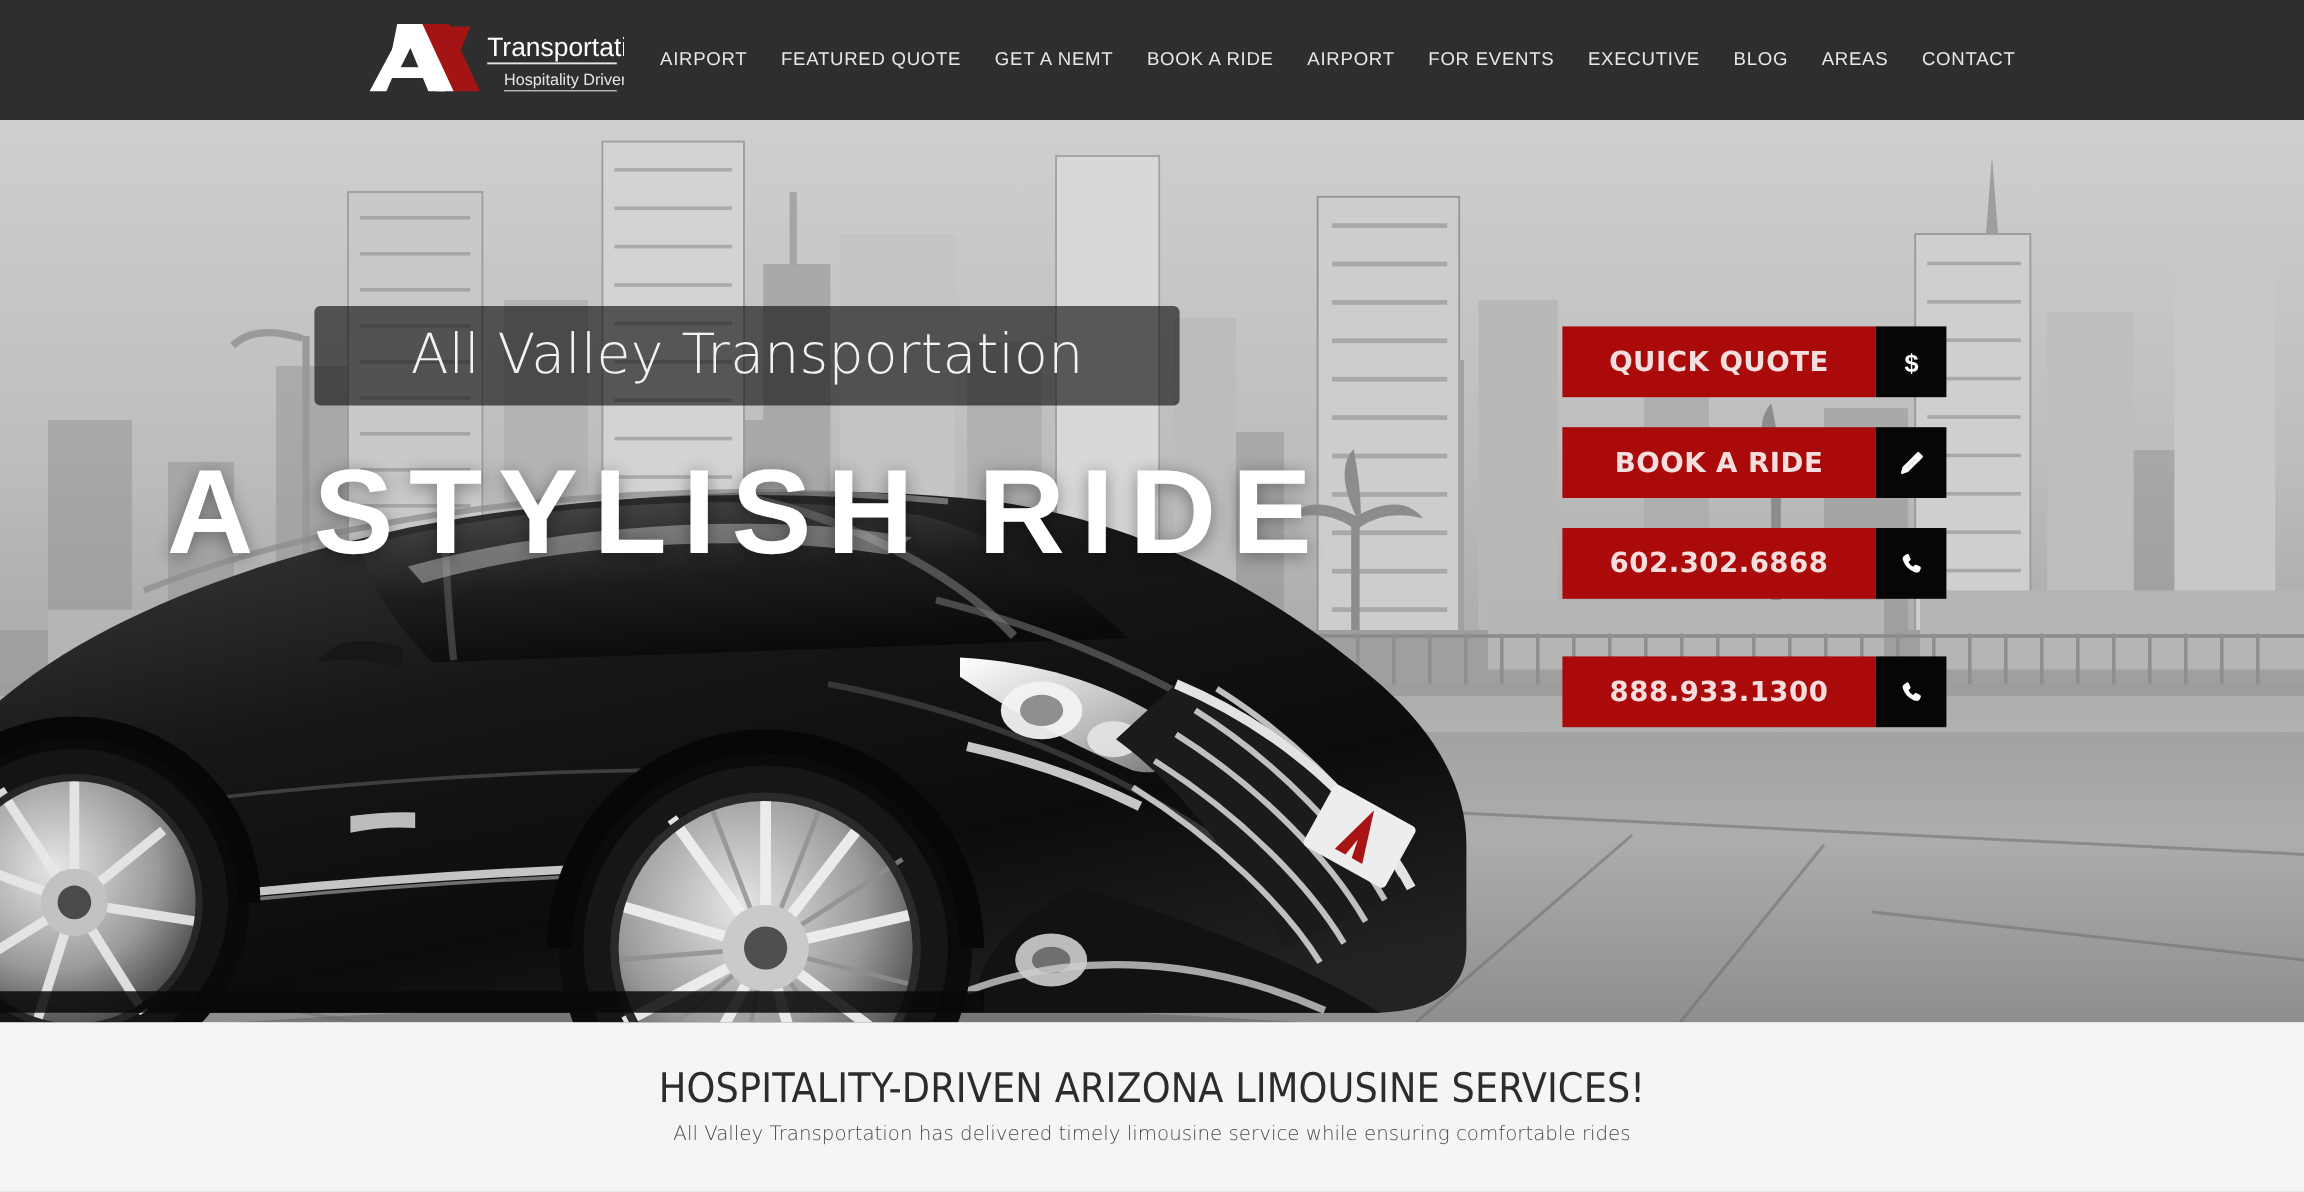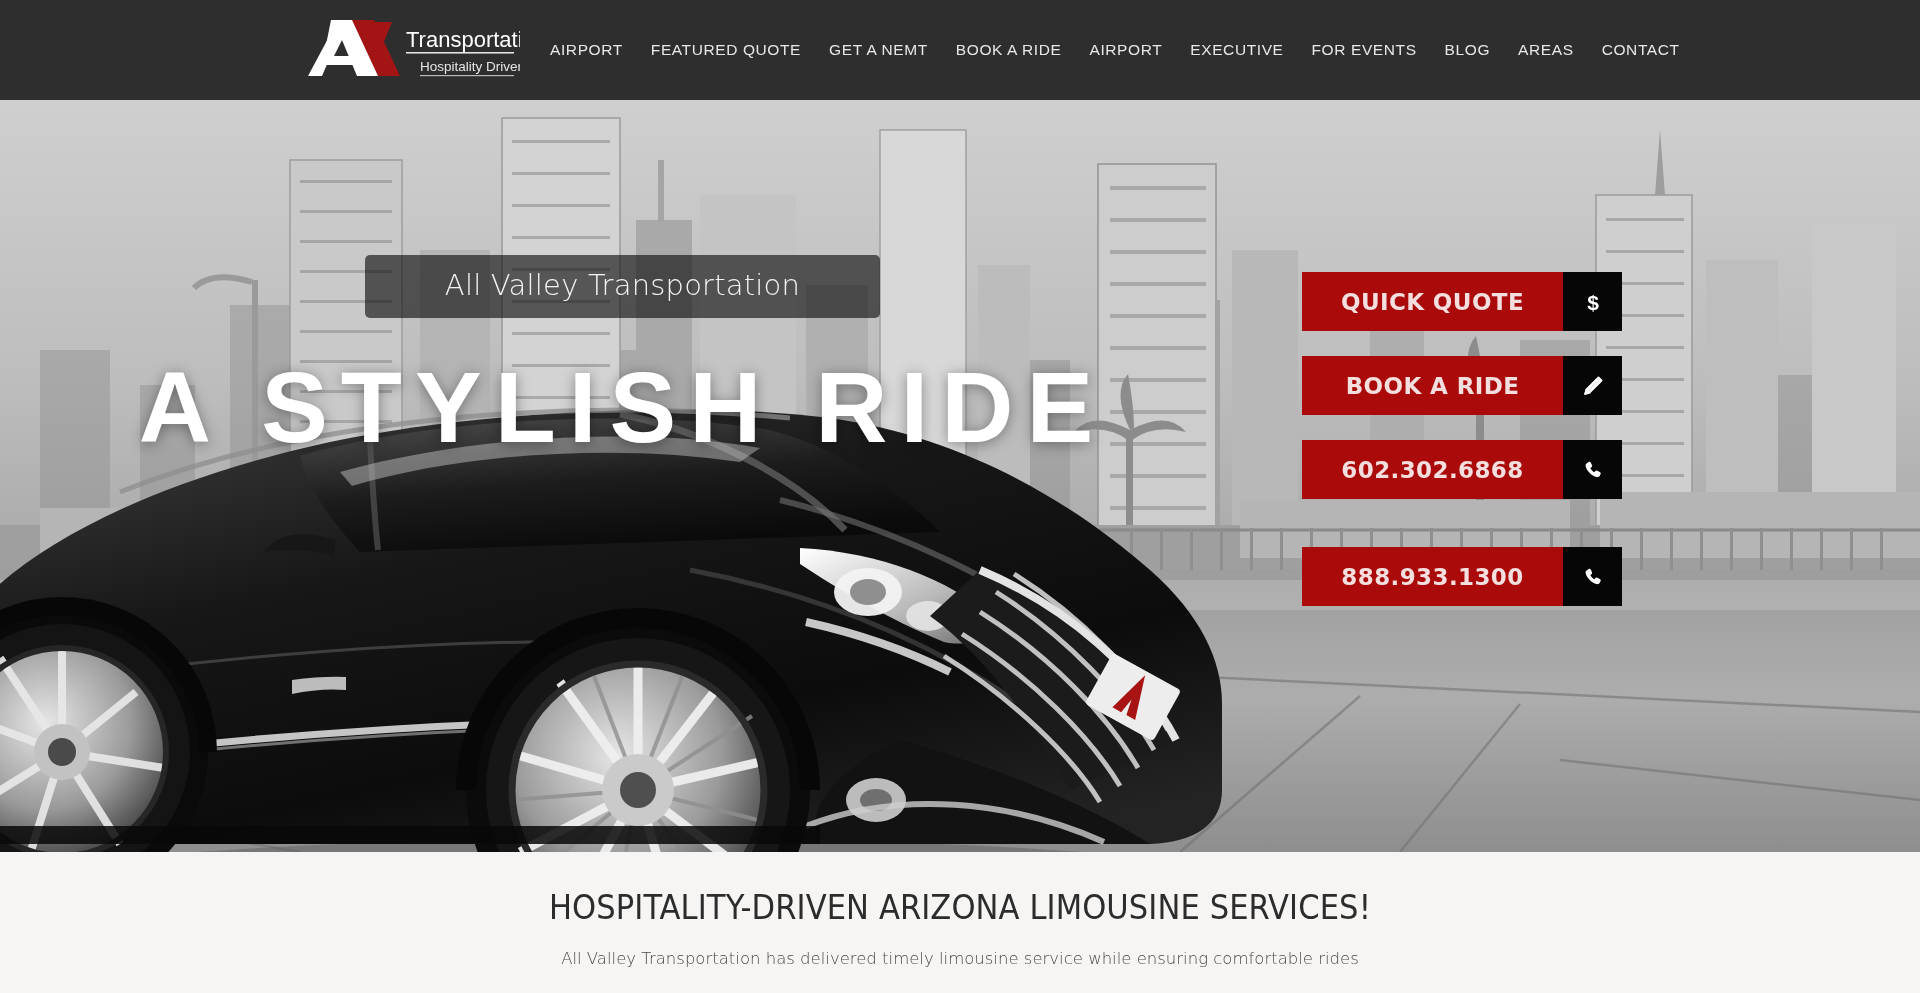--- a/index.html
+++ b/index.html
@@ -53,21 +53,21 @@
     z-index:5;
   }
   .hero-subtitle-box{
     display:inline-block;
     background:rgba(10,10,10,.62);
     border-radius:5px;
     padding:13px 80px 16px 80px;
   }
   .hero-subtitle{
     color:#f2f2f2;
-    font-size:29px;
+    font-size:46px;
     font-weight:300;
     letter-spacing:.2px;
     white-space:nowrap;
     font-family:"DejaVu Sans", sans-serif;
   }
   .hero-headline{
     margin-top:32px;
     color:#ffffff;
     font-size:100px;
     font-weight:bold;
@@ -119,21 +119,21 @@
   .section-title{
     margin-top:35px;
     color:#2c2c2c;
     font-size:34px;
     font-weight:400;
     letter-spacing:.1px;
     font-family:"DejaVu Sans Condensed","DejaVu Sans", sans-serif;
     white-space:nowrap;
   }
   .section-body{
-    margin-top:22px;
+    margin-top:8px;
     color:#4a4a4a;
     font-size:16.5px;
     font-weight:300;
     font-family:"DejaVu Sans", sans-serif;
     white-space:nowrap;
   }
 </style>
 </head>
 <body>
 
@@ -157,22 +157,22 @@
       <rect x="112" y="59" width="94" height="1.2" fill="#b8b8b8"></rect>
     </svg>
   </a>
 
   <nav class="nav">
     <a class="nav-item" href="#">AIRPORT</a>
     <a class="nav-item" href="#">FEATURED QUOTE</a>
     <a class="nav-item" href="#">GET A NEMT</a>
     <a class="nav-item" href="#">BOOK A RIDE</a>
     <a class="nav-item" href="#">AIRPORT</a>
+    <a class="nav-item" href="#">FOR EVENTS</a>
     <a class="nav-item" href="#">EXECUTIVE</a>
-    <a class="nav-item" href="#">FOR EVENTS</a>
     <a class="nav-item" href="#">BLOG</a>
     <a class="nav-item" href="#">AREAS</a>
     <a class="nav-item" href="#">CONTACT</a>
   </nav>
 </header>
 
 <section class="hero">
 
   <svg class="hero-photo" viewBox="0 0 1920 752" preserveAspectRatio="none">
     <defs>

